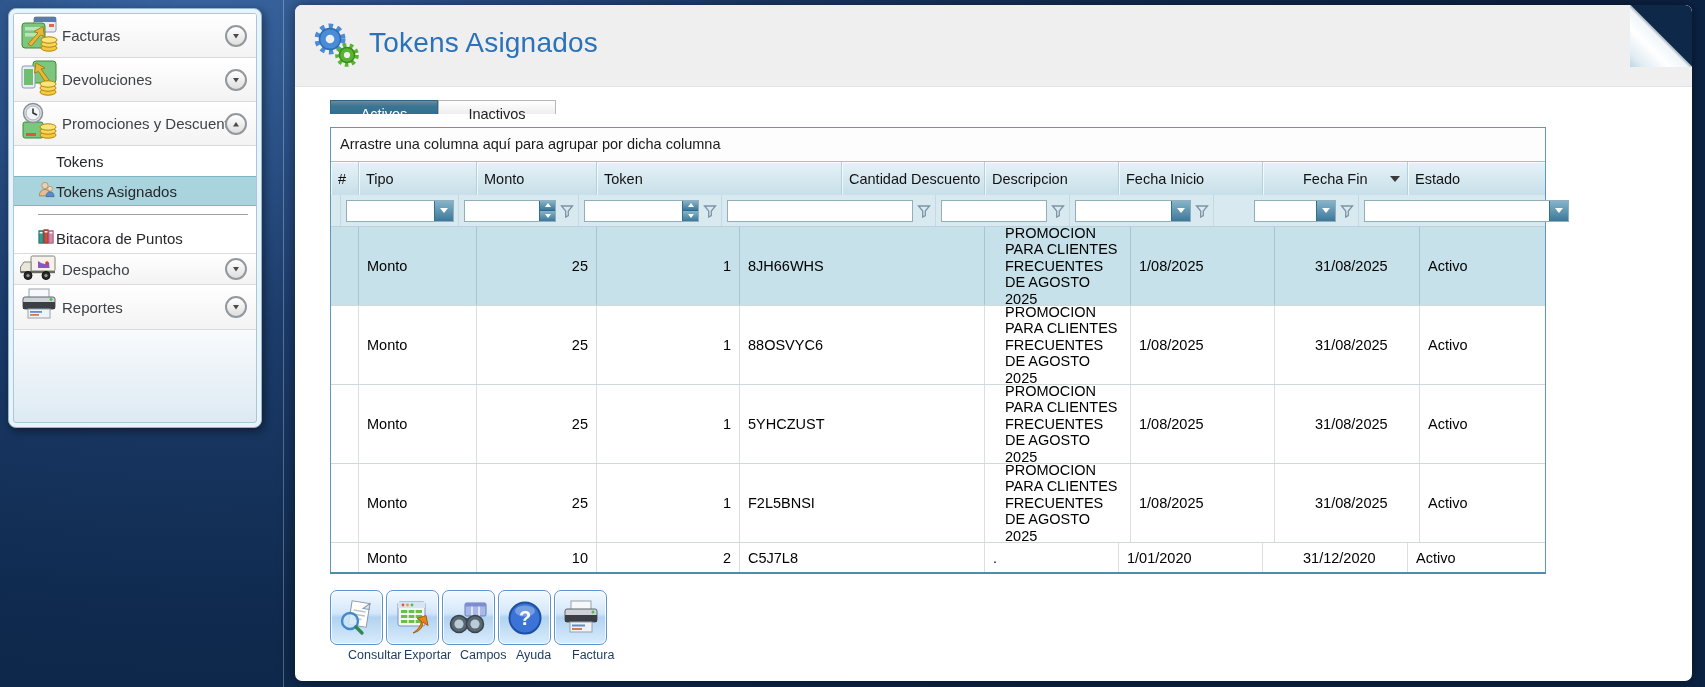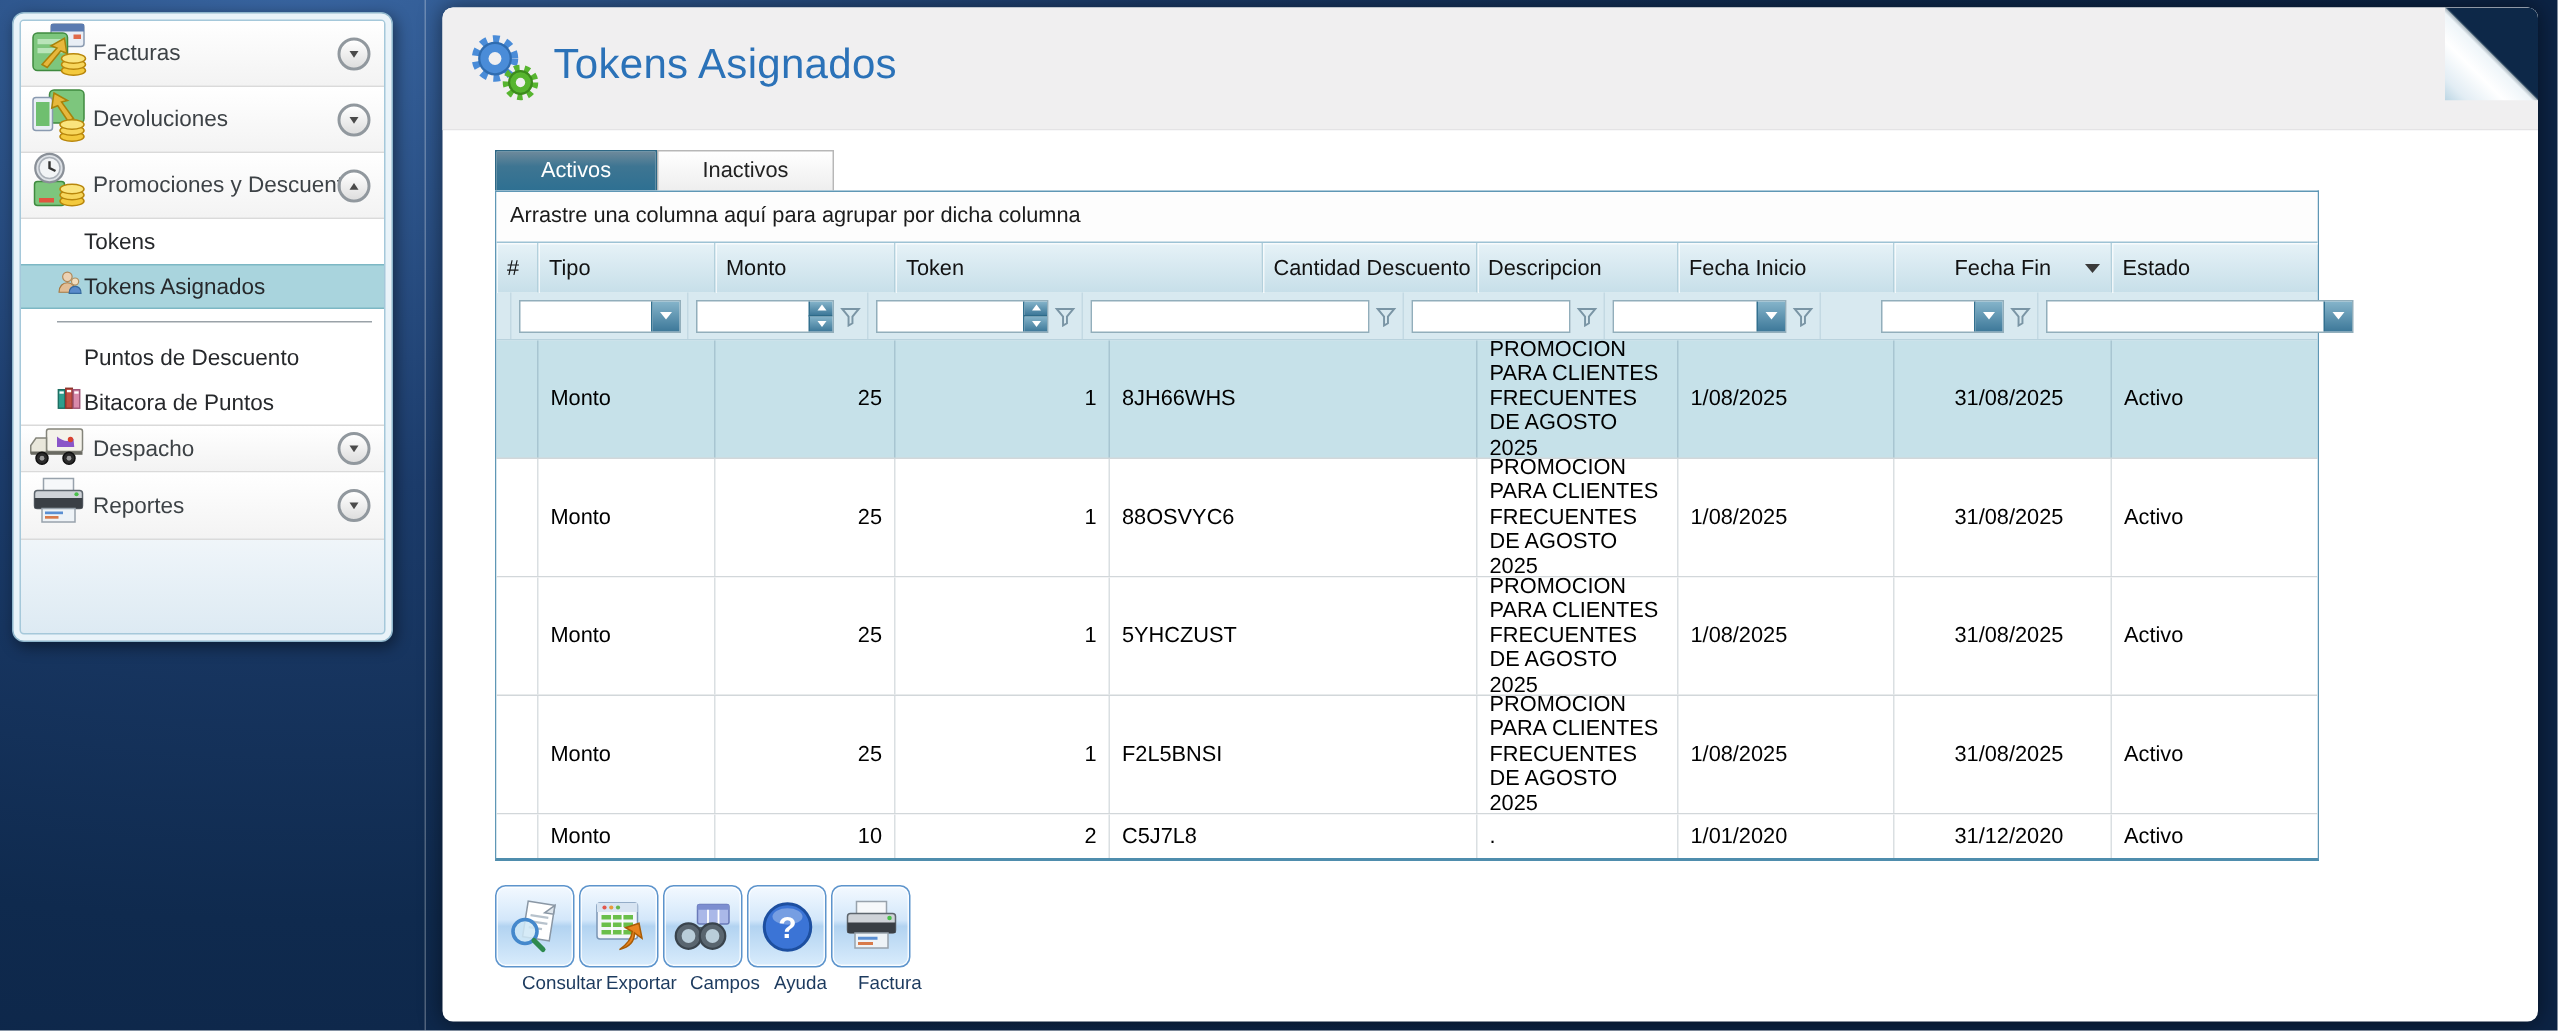--- a/index.html
+++ b/index.html
@@ -50,21 +50,21 @@
   .page-title { position:absolute; left:74px; top:22px; font-size:28px; color:#2b72b8; letter-spacing:.2px; }
 
   .corner { position:absolute; top:0; right:0; width:62px; height:62px; overflow:hidden; border-top-right-radius:7px; }
   .corner-navy { position:absolute; inset:0;
     background:linear-gradient(225deg, #0d2848 49.6%, rgba(13,40,72,0) 50%); }
   .corner-fold { position:absolute; inset:0;
     background:linear-gradient(225deg, rgba(0,0,0,0) 48.5%, rgba(90,115,130,.55) 49.5%, #eef5f9 53%, #ffffff 68%, #e2edf4 88%, #bcd6e4 100%); }
 
   
   .tabs { position:absolute; left:35px; top:95px; display:flex; }
-  .tab { height:27px; line-height:26px; text-align:center; font-size:14.5px; cursor:pointer; }
+  .tab { height:14px; line-height:26px; text-align:center; font-size:14.5px; cursor:pointer; }
   .tab.active {
     width:108px; color:#ffffff; border:1px solid #2d6784; border-bottom:none;
     background:linear-gradient(#6e8a9b 0%, #3e7592 38%, #2e7092 100%);
   }
   .tab.inactive {
     width:118px; color:#222; border:1px solid #b7b7b7; border-bottom:none;
     background:linear-gradient(#ffffff, #eeeeee);
   }
 
   
@@ -99,21 +99,21 @@
              border-top:6px solid #3a3a3a; margin-left:auto; }
 
   .drow { display:flex; border-bottom:1px solid #d2d7da; background:#fff; cursor:pointer; }
   .drow.tall { height:79px; }
   .drow.short { height:29px; }
   .drow.sel { background:#c6e1e9; }
   .dcell { font-size:14.5px; color:#000; padding:3px 8px; border-right:1px solid #dadfe2;
            display:flex; align-items:center; overflow:hidden; }
   .drow.sel .dcell { border-right:1px solid rgba(130,165,180,.45); }
   .dcell.num-r { justify-content:flex-end; }
-  .dcell.wrap { line-height:16.5px; align-items:center; }
+  .dcell.wrap { line-height:16.5px; align-items:center;margin-left:12px; }
 
   .c0 { width:28px; }  .c1 { width:118px; } .c2 { width:120px; } .c3 { width:143px; }
   .c4 { width:245px; } .c5 { width:134px; } .c6 { width:144px; } .c7 { width:145px;padding-left:40px; }
   .c8 { flex:1; border-right:none !important; }
 
   
   .toolbar { position:absolute; left:35px; top:585px; display:flex; gap:3px; }
   .tb-item { width:53px; text-align:center; }
   .tb-btn {
     width:53px; height:55px; border-radius:7px; border:1px solid #5d94cc;
@@ -206,23 +206,20 @@
           <path d="M3 20 c0-5 3-8 7-8 s7 3 7 8 z" fill="#e2bd95" stroke="#a87840"></path>
           <circle cx="16.5" cy="11" r="3" fill="#f2ddbe" stroke="#b09060"></circle>
           <path d="M11.5 21 c0-4 2-6 5-6 s5 2 5 6 z" fill="#5a8bcb" stroke="#366a9e"></path>
         </svg>
       </span>
       <span class="slabel">Tokens Asignados</span>
     </div>
 
     <div class="nav-sep"></div>
 
-    <div class="nav-sub">
-      <span class="slabel">Puntos de Descuento</span>
-    </div>
 
     <div class="nav-sub">
       <span class="sicon">
         <svg width="19" height="19" viewBox="0 0 20 20">
           <rect x="2" y="4" width="4.6" height="13" fill="#2f9e8e" stroke="#1d6e62"></rect>
           <rect x="7.2" y="3" width="4.6" height="14" fill="#c44f44" stroke="#8e352c"></rect>
           <rect x="12.4" y="4" width="4.6" height="13" fill="#d98aab" stroke="#a05578"></rect>
           <rect x="2.8" y="5.2" width="3" height="1.6" fill="#fff"></rect>
           <rect x="8" y="4.2" width="3" height="1.6" fill="#fff"></rect>
           <rect x="13.2" y="5.2" width="3" height="1.6" fill="#fff"></rect>

